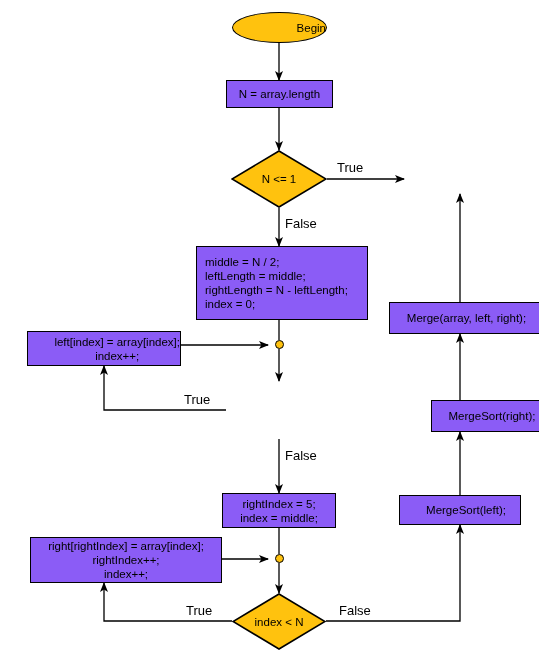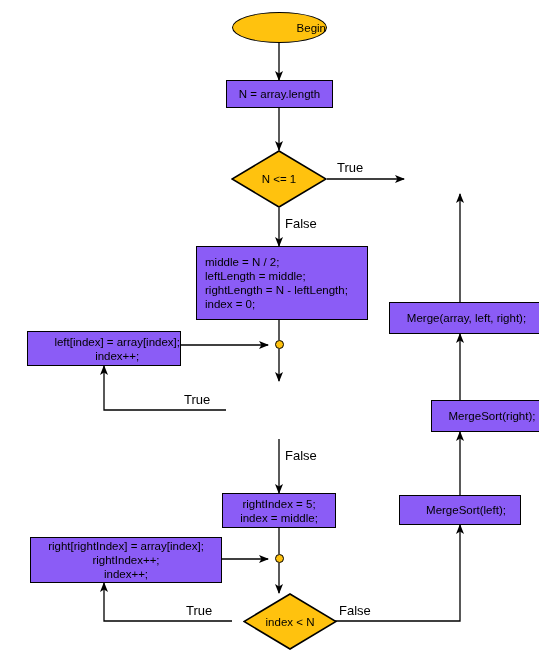--- a/index.html
+++ b/index.html
@@ -164,21 +164,21 @@
   </div>
 
   <div class="node process" style="left:14px; top:537px; width:192px; height:46px;margin-left:16px;">
     <span>right[rightIndex] = array[index];
 rightIndex++;
 index++;</span>
   </div>
 
   <div class="junction" style="left:274.5px; top:554px;"></div>
 
-  <div class="node decision" style="left:243px; top:593px; width:94px; height:57px;">
+  <div class="node decision" style="left:232px; top:593px; width:94px; height:57px;">
     <svg class="dia-shape" viewBox="0 0 94 57" preserveAspectRatio="none">
       <polygon points="47,1 93,28.5 47,56 1,28.5" fill="#FFC20E" stroke="#000000" stroke-width="1.6"></polygon>
     </svg>
     <span class="dia-label">index &lt; N</span>
   </div>
 
   <div class="node process" style="left:399px; top:495px; width:122px; height:30px;padding-left:12px;">
     <span>MergeSort(left);</span>
   </div>
 

